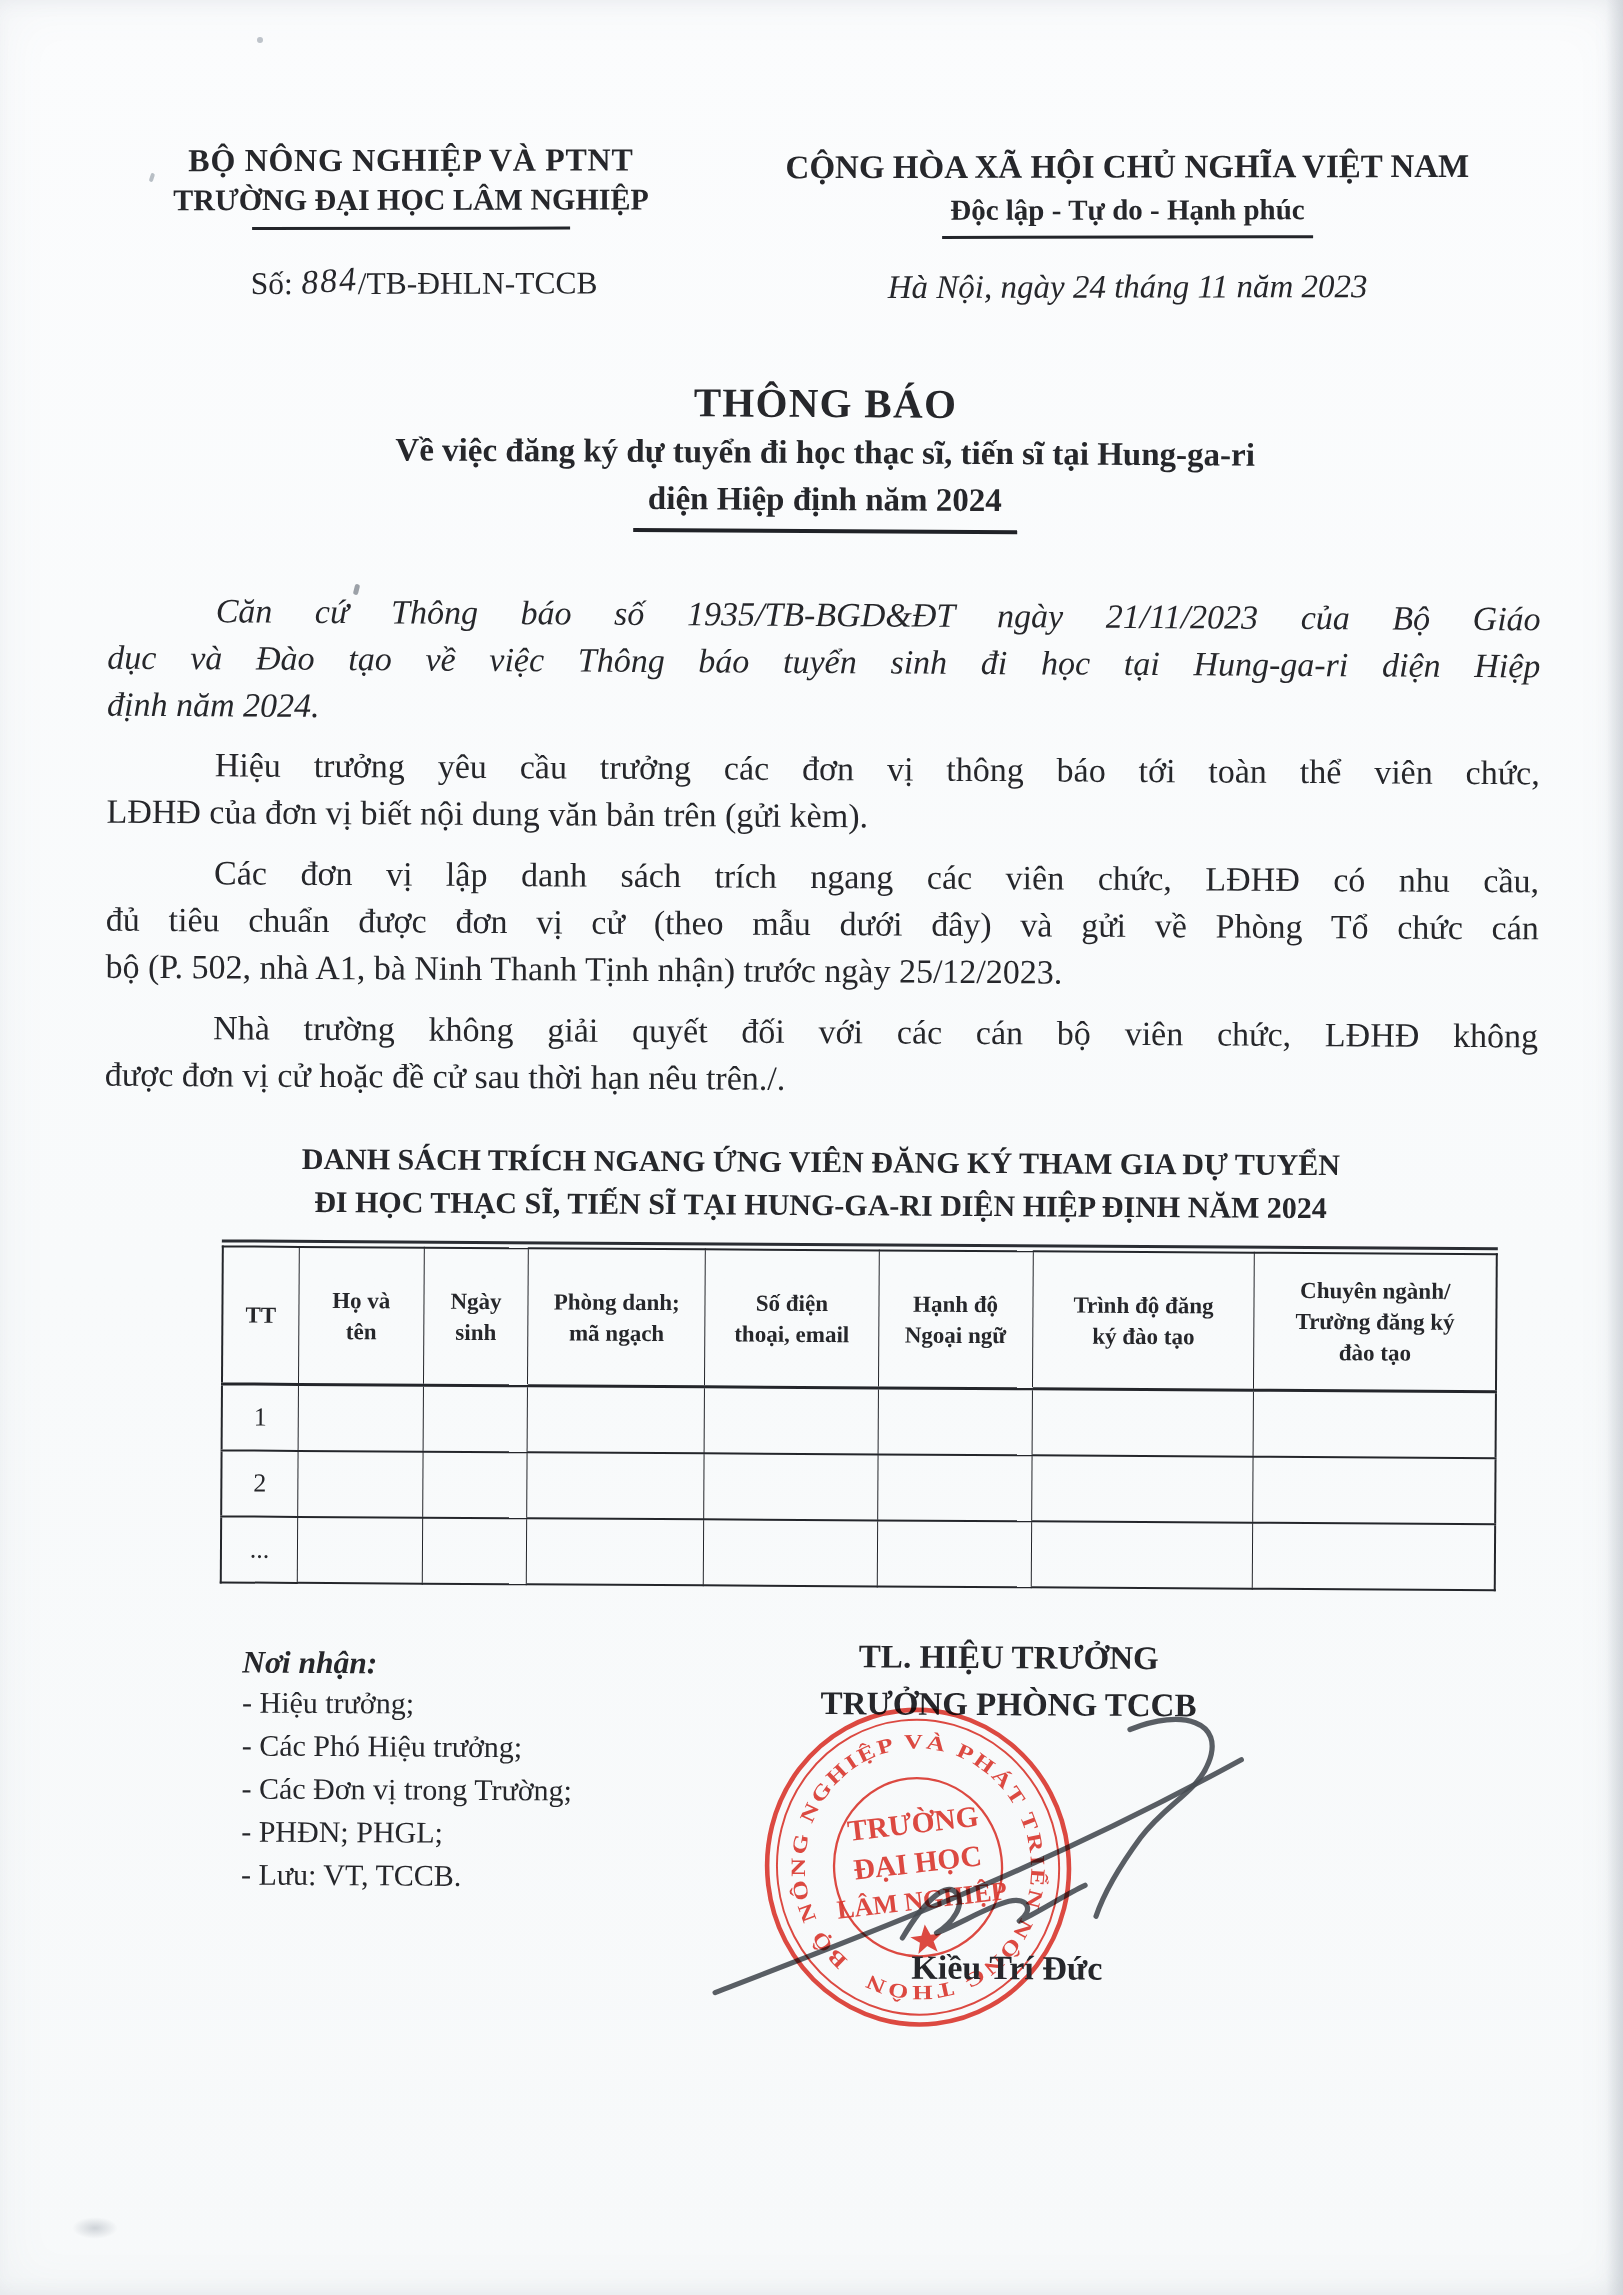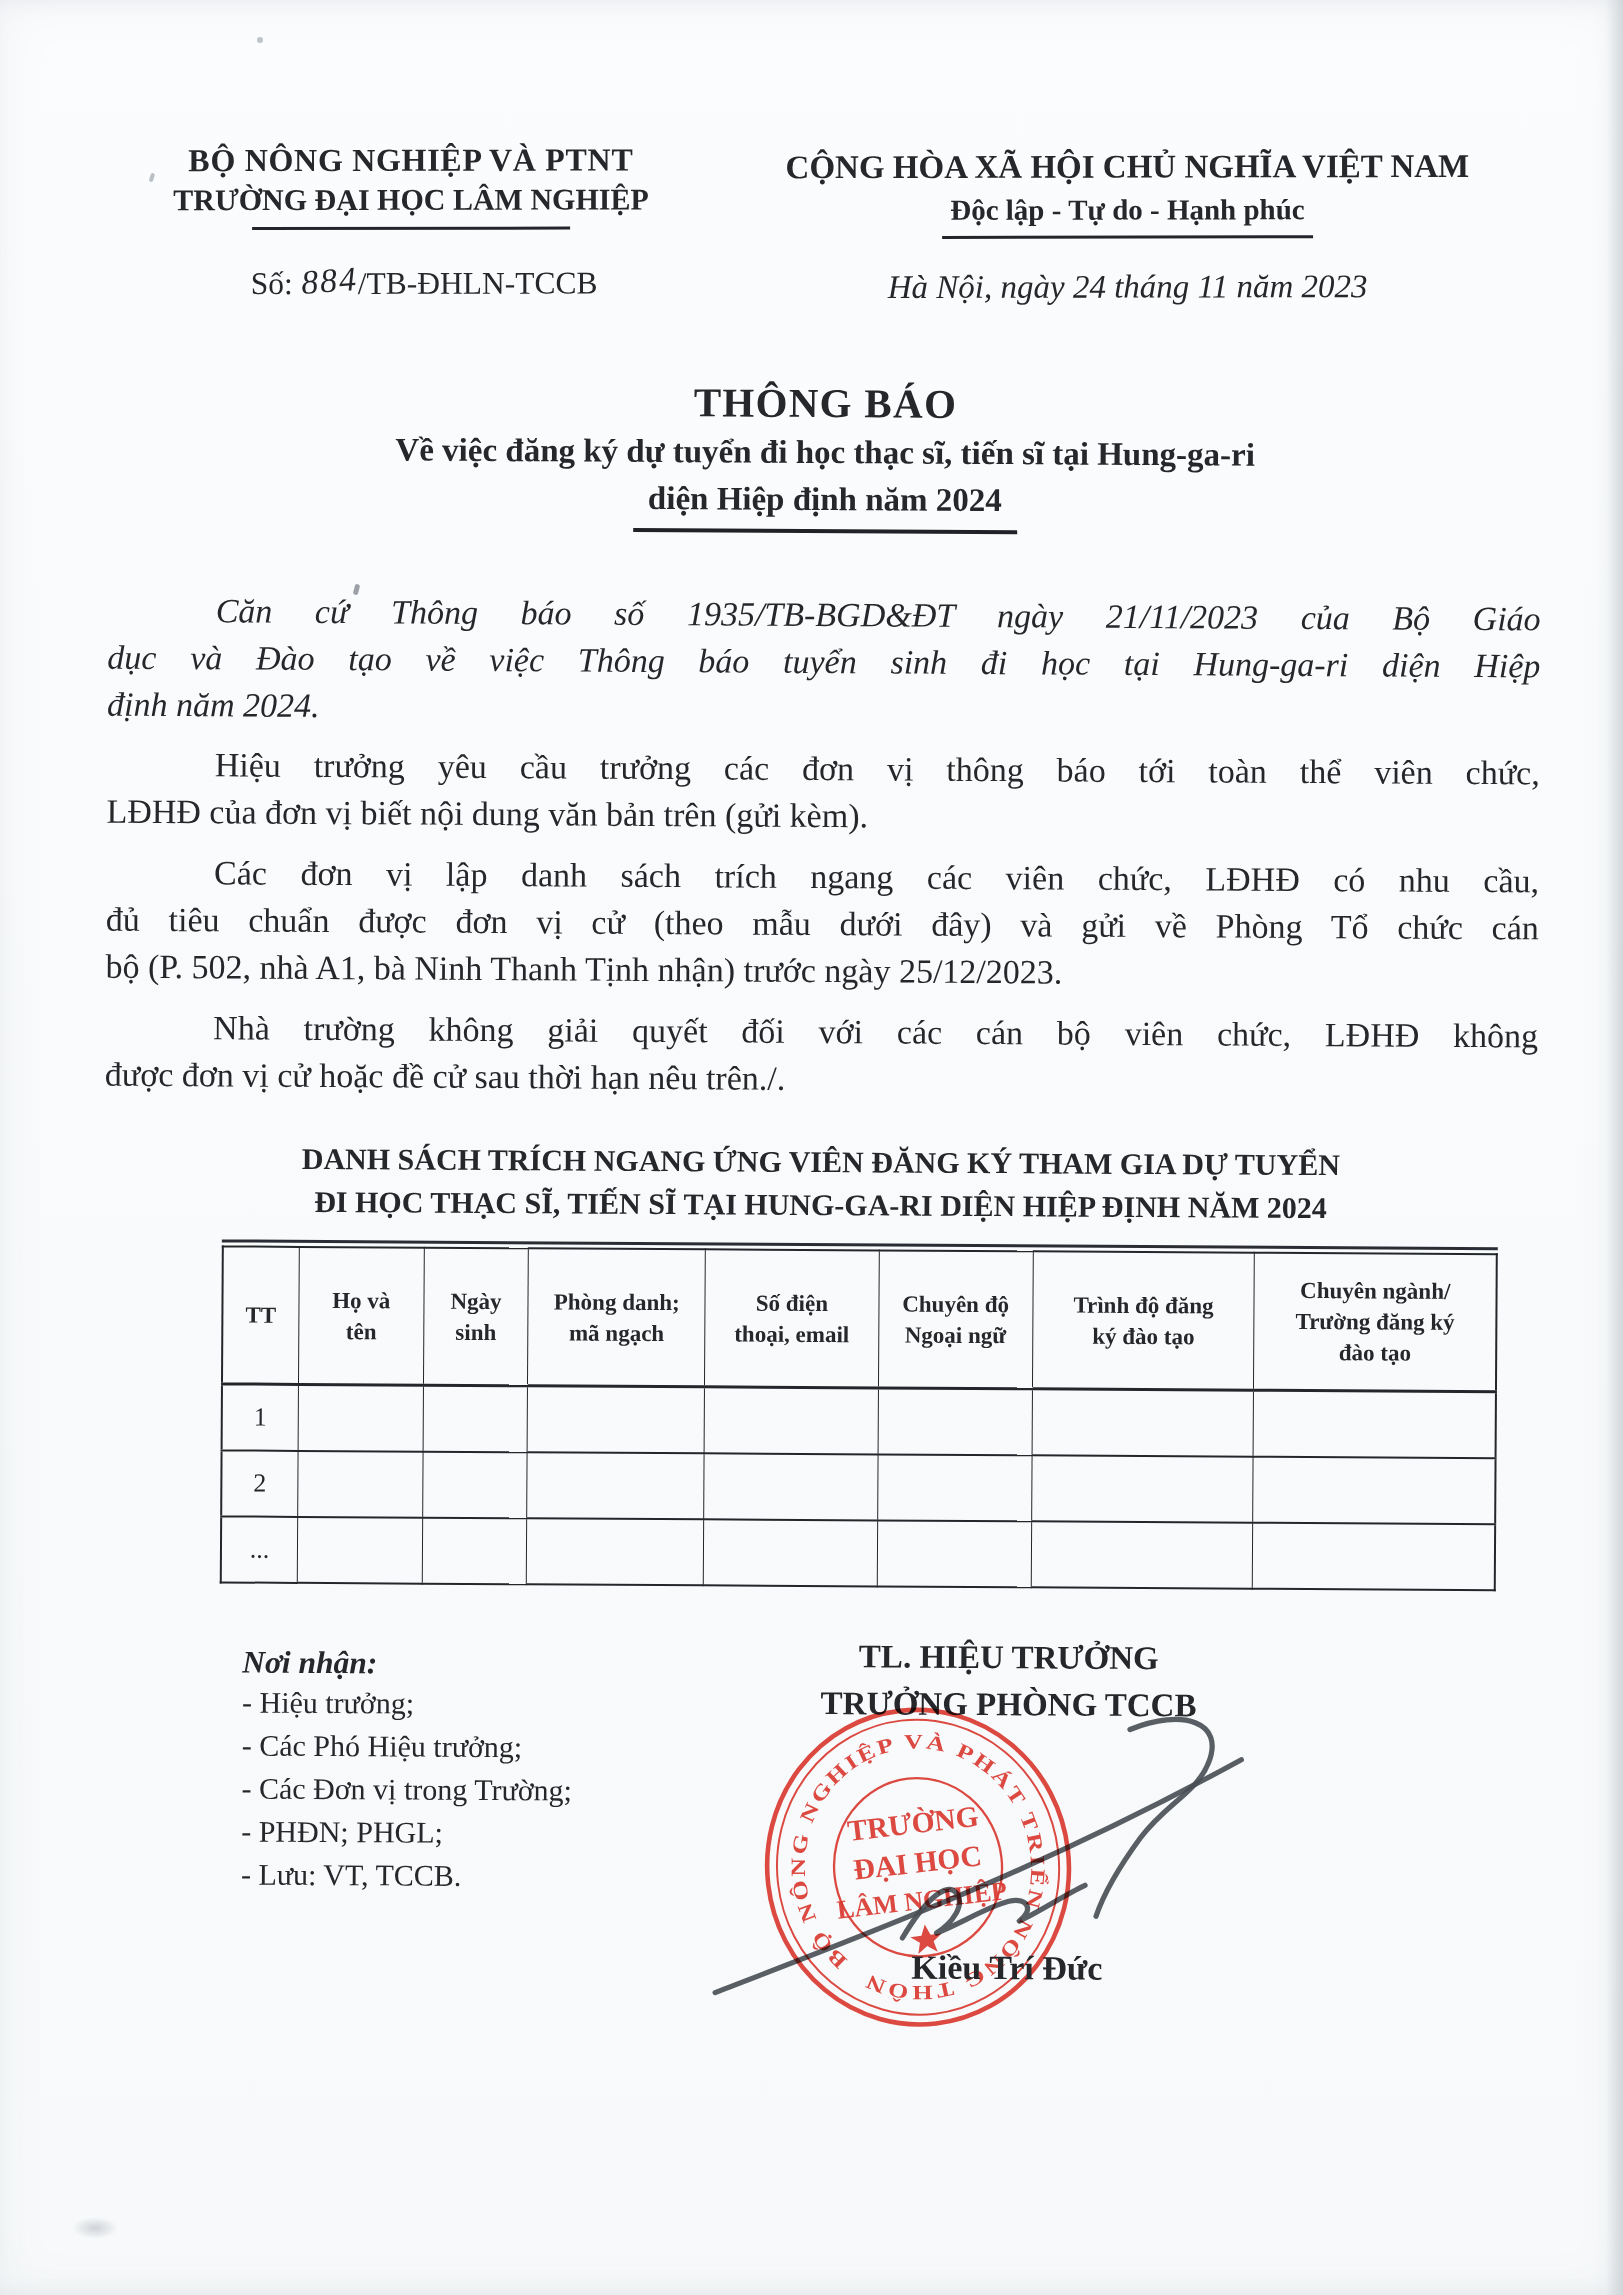--- a/index.html
+++ b/index.html
@@ -153,21 +153,21 @@
           <tr>
             <th>TT</th>
             <th>Họ và
 tên</th>
             <th>Ngày
 sinh</th>
             <th>Phòng danh;
 mã ngạch</th>
             <th>Số điện
 thoại, email</th>
-            <th>Chuyên độ
+            <th>Hạnh độ
 Ngoại ngữ</th>
             <th>Trình độ đăng
 ký đào tạo</th>
             <th>Chuyên ngành/
 Trường đăng ký
 đào tạo</th>
           </tr>
         </thead>
         <tbody>
           <tr>

